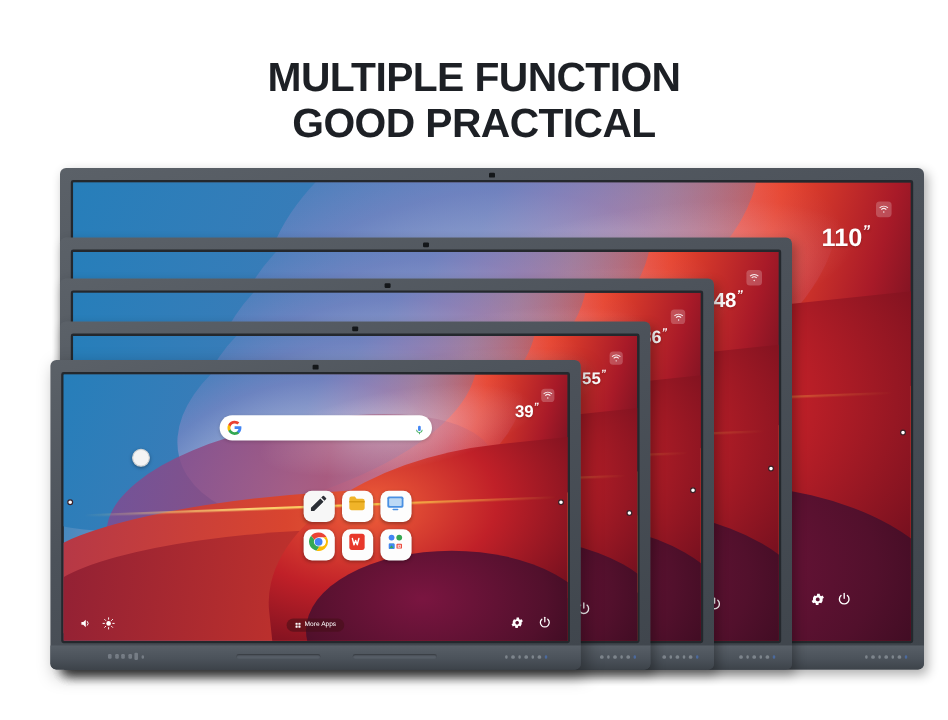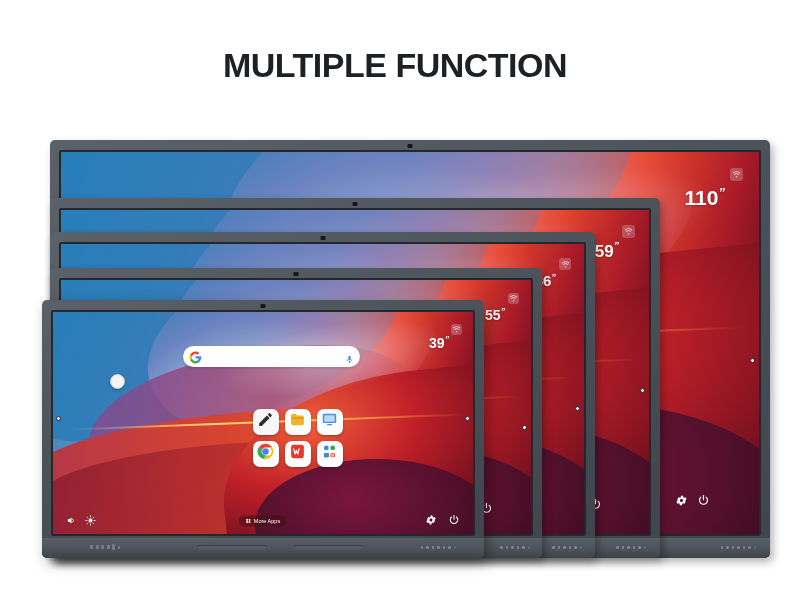--- a/index.html
+++ b/index.html
@@ -243,20 +243,21 @@
     display:block; width:2.5px; height:2.5px; border-radius:50%;
     background:#8a9199; opacity:.8;
   }
   .base-bar .dotrow i.blue { background:#4b6fae; }
 </style>
 </head>
 <body>
 
 <div class="headline">
   <span>MULTIPLE FUNCTION</span>
+  <span class="l2">GOOD PRACTICAL</span>
 </div>
 
 <div class="stack">
 
   <div class="display" style="left:50px; top:140px; width:720px; height:418px;">
     <div class="camera"></div>
     <div class="panel">
       <div class="wall">
         <div class="base"></div>
           <div class="w1"></div>
@@ -319,21 +320,21 @@
           <div class="w7"></div>
         <div class="hl"></div>
           <div class="sheen"></div>
       </div>
       <div class="wifi-badge" style="right:14px; top:15px;">
         <svg viewBox="0 0 24 24" fill="#fff" opacity=".9">
             <path d="M12 19.5a1.6 1.6 0 100-3.2 1.6 1.6 0 000 3.2zM5.6 11.4l1.6 1.7a7 7 0 019.6 0l1.6-1.7a9.4 9.4 0 00-12.8 0zM1.9 7.6l1.6 1.7a13 13 0 0117 0l1.6-1.7a15.4 15.4 0 00-20.2 0z"></path>
           </svg>
       </div>
       <div class="size-badge" style="right:30px; top:30px; font-size:17px;">
-        <span>59</span><span class="inch">”</span>
+        <span>48</span><span class="inch">”</span>
       </div>
       <div class="sensor" style="right:4px; top:55%;"></div>
       <div class="mini-tb" style="right:8%;">
         <span>
           <svg viewBox="0 0 24 24" fill="#fff">
               <path d="M19.4 13a7.8 7.8 0 000-2l2-1.6-2-3.4-2.4 1a7.6 7.6 0 00-1.7-1L15 3.2h-4l-.3 2.7a7.6 7.6 0 00-1.7 1l-2.4-1-2 3.4L4.6 11a7.8 7.8 0 000 2l-2 1.6 2 3.4 2.4-1a7.6 7.6 0 001.7 1l.3 2.8h4l.3-2.8a7.6 7.6 0 001.7-1l2.4 1 2-3.4zM13 14.8a3 3 0 110-5.6 3 3 0 010 5.6z"></path>
             </svg>
         </span>
         <span>
           <svg viewBox="0 0 24 24" fill="none" stroke="#fff" stroke-width="2.1" stroke-linecap="round">

